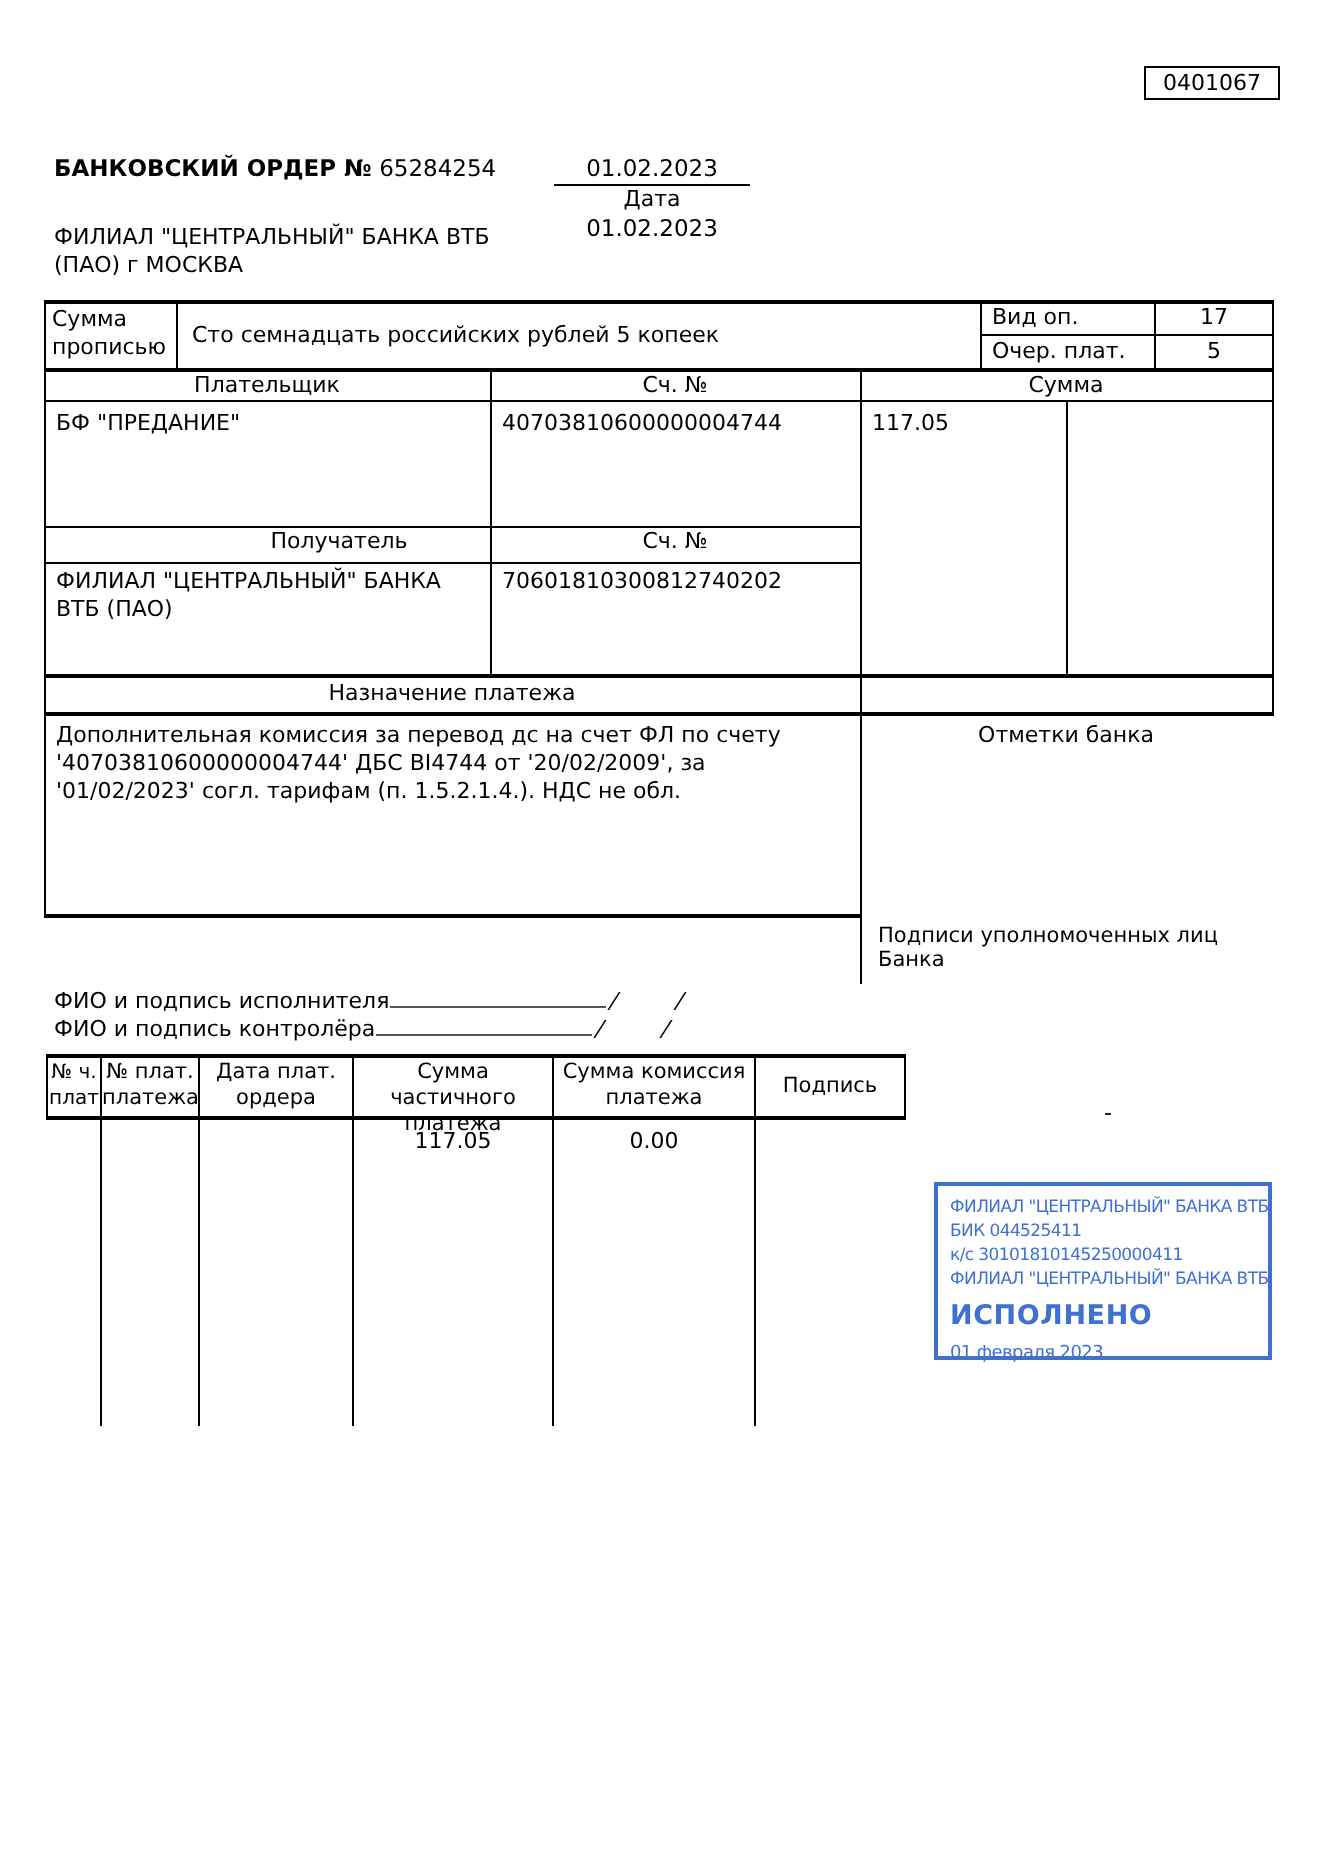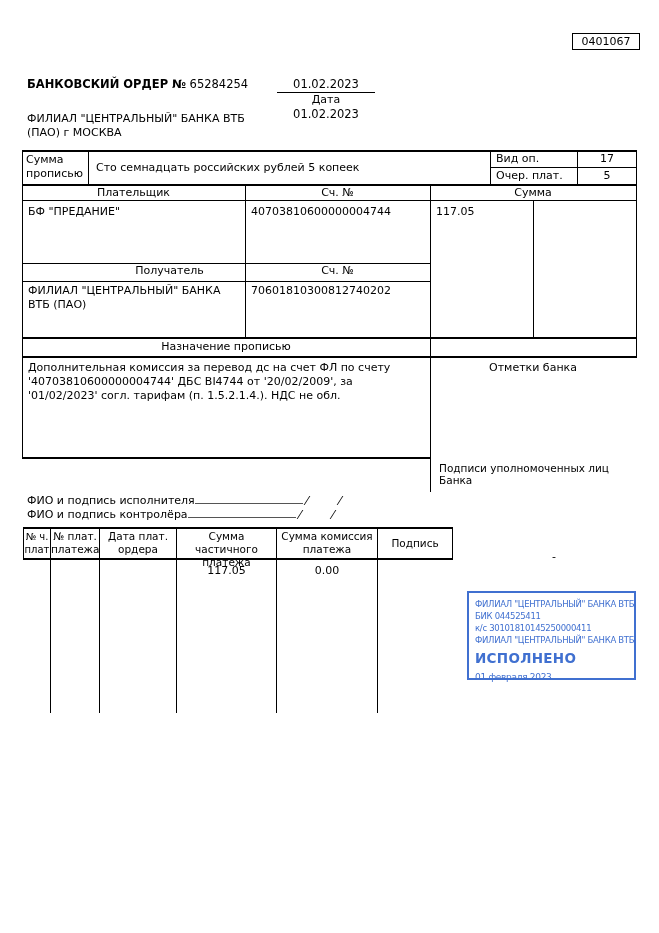--- a/index.html
+++ b/index.html
@@ -90,21 +90,21 @@
   <div class="abs t11" style="left:28px; top:205px; width:210px;">БФ "ПРЕДАНИЕ"</div>
   <div class="abs t11" style="left:251px; top:205px;">40703810600000004744</div>
   <div class="abs t11" style="left:436px; top:205px;">117.05</div>
 
   <div class="abs t11 ctr" style="left:22px; top:264px; width:223px;margin-left:36px;">Получатель</div>
   <div class="abs t11 ctr" style="left:245px; top:264px; width:185px;">Сч. №</div>
 
   <div class="abs t11" style="left:28px; top:284px; width:212px;">ФИЛИАЛ "ЦЕНТРАЛЬНЫЙ" БАНКА ВТБ (ПАО)</div>
   <div class="abs t11" style="left:251px; top:284px;">70601810300812740202</div>
 
-  <div class="abs t11 ctr" style="left:22px; top:340px; width:408px;">Назначение прописью</div>
+  <div class="abs t11 ctr" style="left:22px; top:340px; width:408px;">Назначение платежа</div>
   <div class="abs t11" style="left:28px; top:361px; width:392px;">Дополнительная комиссия за перевод дс на счет ФЛ по счету '40703810600000004744' ДБС BI4744 от '20/02/2009', за '01/02/2023' согл. тарифам (п. 1.5.2.1.4.). НДС не обл.</div>
 
   <div class="abs" style="left:439px; top:462px; width:200px; font-size:10.5px;">Подписи уполномоченных лиц Банка</div>
   <div class="abs t11 ctr" style="left:430px; top:361px; width:206px;">Отметки банка</div>
 
   <div class="sig-line" style="left:27px; top:492px;">
     <span>ФИО и подпись исполнителя</span><span class="sig-underline"></span><span class="sig-slash">/</span><span class="sig-slash2">/</span>
   </div>
   <div class="sig-line" style="left:27px; top:506px;">
     <span>ФИО и подпись контролёра</span><span class="sig-underline"></span><span class="sig-slash">/</span><span class="sig-slash2">/</span>

